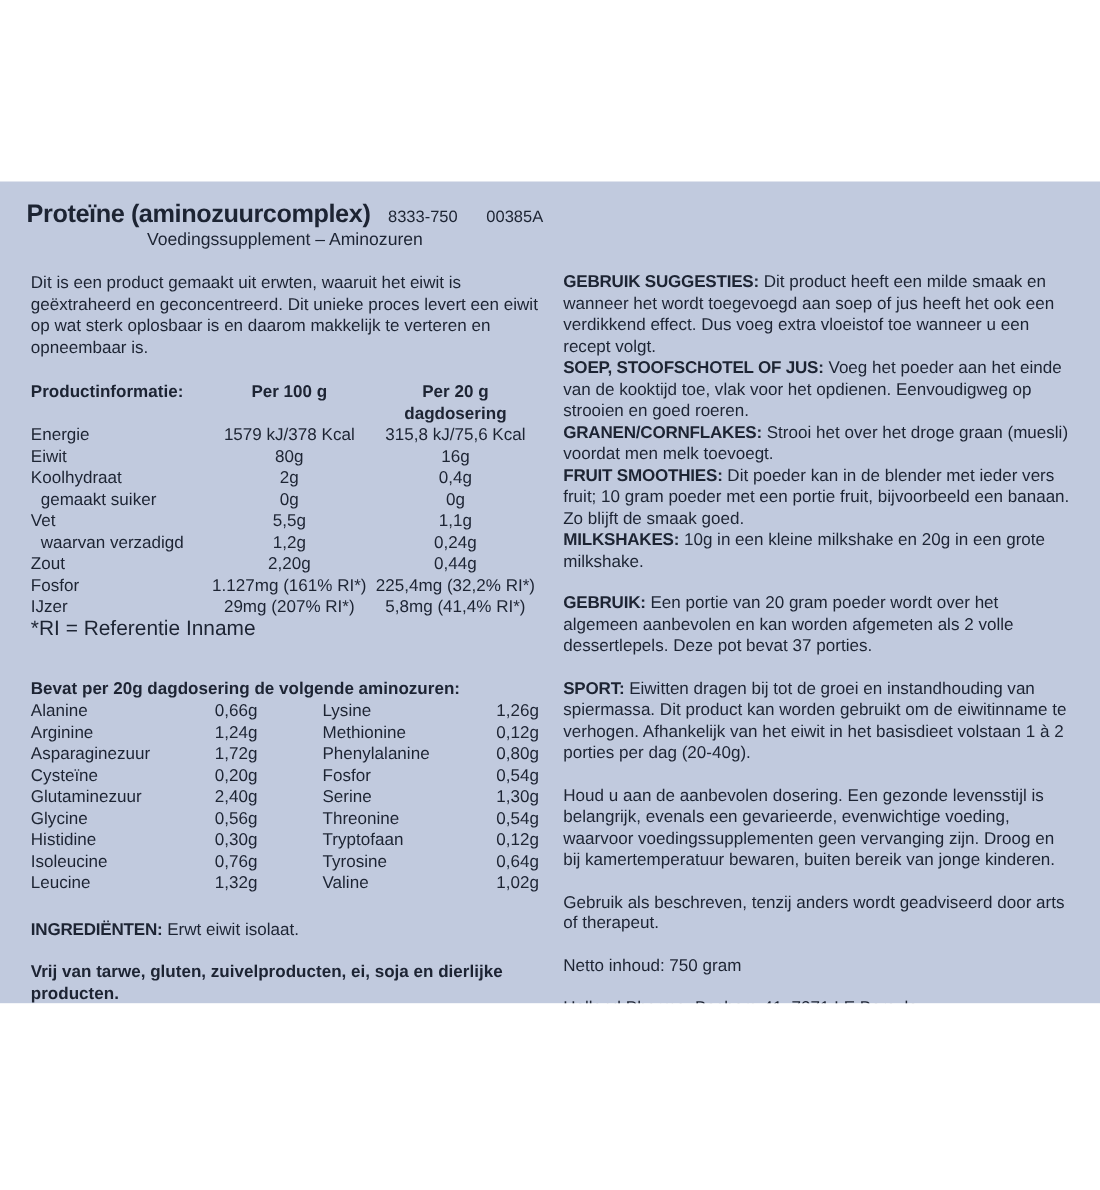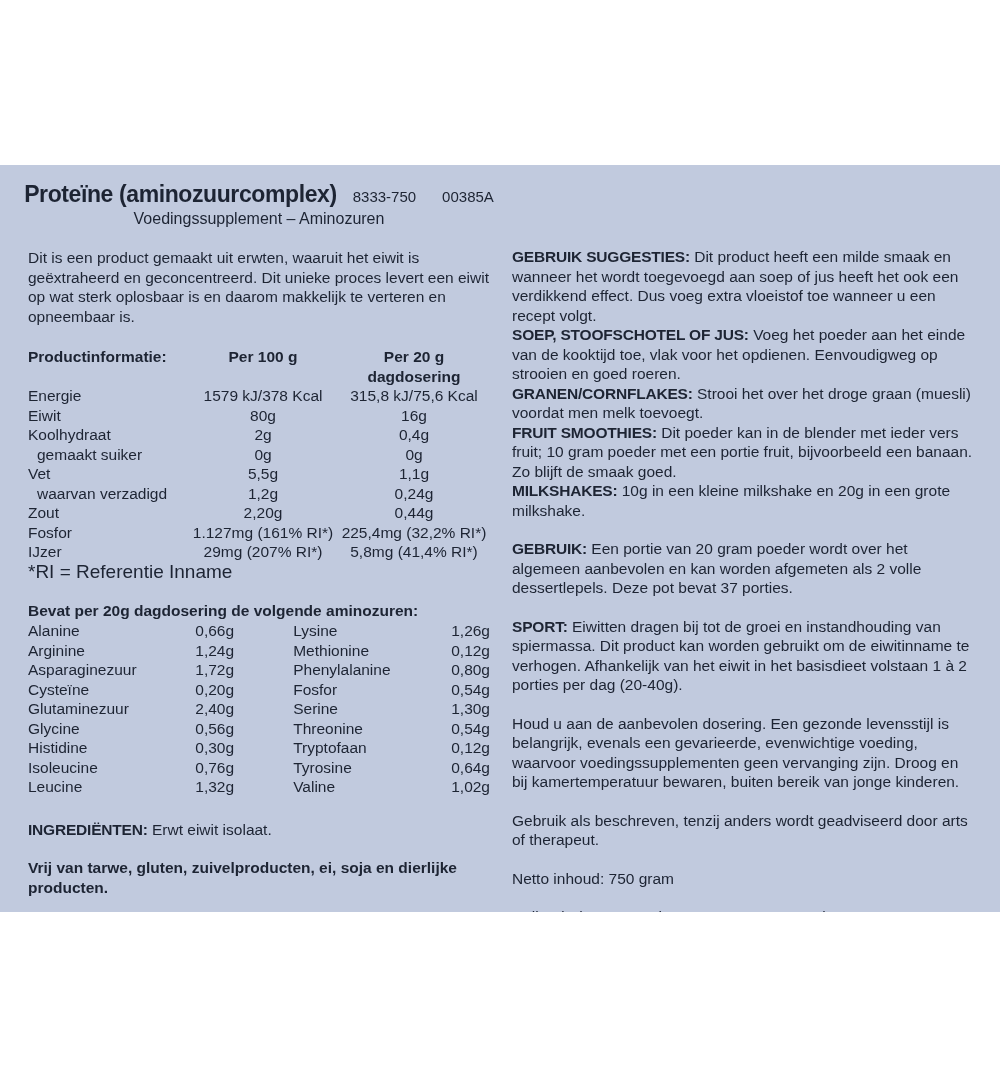--- a/index.html
+++ b/index.html
@@ -26,21 +26,21 @@
 
   .ntable { margin-top:21px; }
   .nrow  { display:flex; font-size:15.5px; line-height:19.5px; }
   .nhead { font-weight:bold; }
   .nl { width:160px; }
   .nl.ind { padding-left:9px; box-sizing:border-box; }
   .n1 { width:150px; text-align:center; }
   .n2 { flex:1; text-align:center; }
   .footnote { font-size:19px; line-height:19.5px; }
 
-  .atable { margin-top:20px; }
+  .atable { margin-top:36px; }
   .ahead { font-weight:bold; font-size:15.5px; line-height:20px; }
   .arow { display:flex; font-size:15.5px; line-height:19.5px;gap:10px; }
   .an  { width:170px; }
   .av  { width:95px;  }
   .an2 { width:160px; }
   .av2 { flex:1; }
 
   .ing { margin-top:23px; }
   .boldp { margin-top:19px; font-weight:bold; }
 

